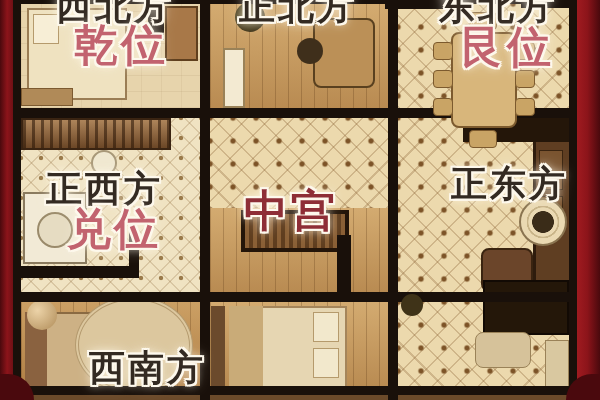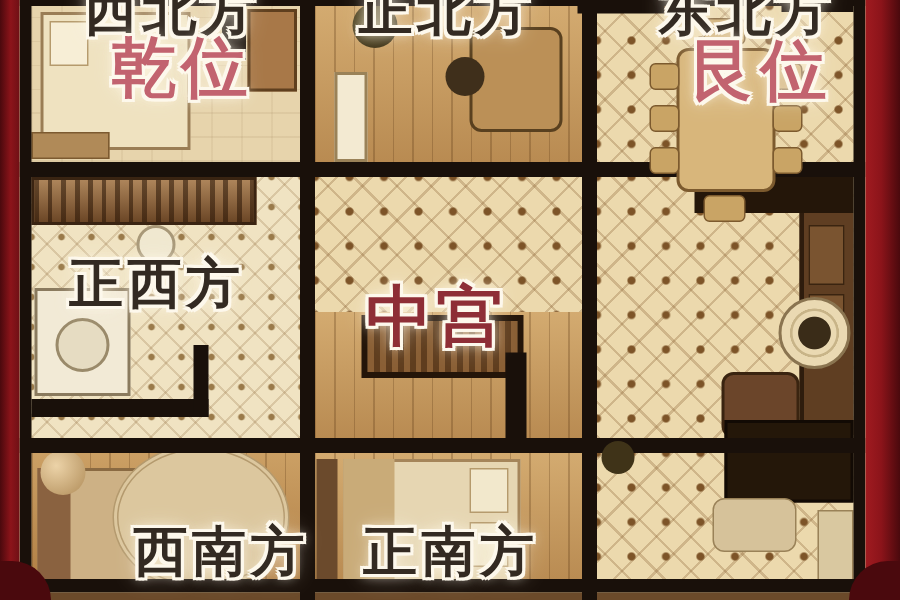--- a/index.html
+++ b/index.html
@@ -208,21 +208,22 @@
     <div class="gridline gl-h" style="top:108px;"></div>
     <div class="gridline gl-h" style="top:292px;"></div>
   </div>
 
   <div class="lbl dir lbl-nw-dir">西北方</div>
   <div class="lbl pos lbl-nw-pos">乾位</div>
   <div class="lbl dir lbl-n-dir">正北方</div>
   <div class="lbl dir lbl-ne-dir">东北方</div>
   <div class="lbl pos lbl-ne-pos">艮位</div>
   <div class="lbl dir lbl-w-dir">正西方</div>
+  <div class="lbl pos lbl-w-pos">兑位</div>
   <div class="lbl dir lbl-c-dir">中宫</div>
+  <div class="lbl dir lbl-e-dir">正东方</div>
   <div class="lbl dir lbl-sw-dir">西南方</div>
-  <div class="lbl dir lbl-s-dir">正南方</div>
 
   <div class="sidebar left"></div>
   <div class="sidebar right"></div>
   <div class="corner bl"></div>
   <div class="corner br"></div>
 </div>
 
 </body></html>

